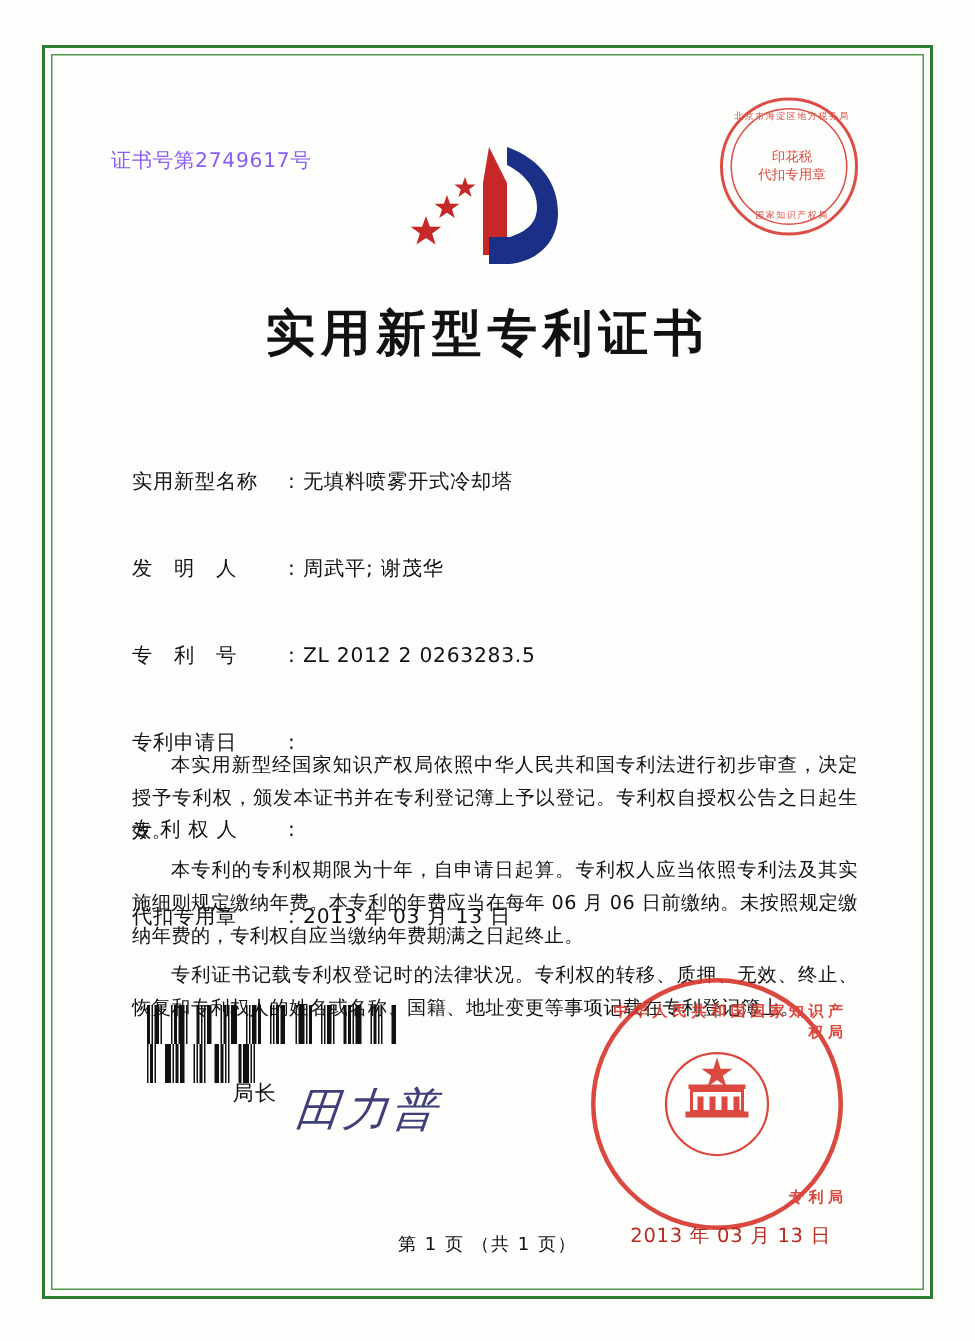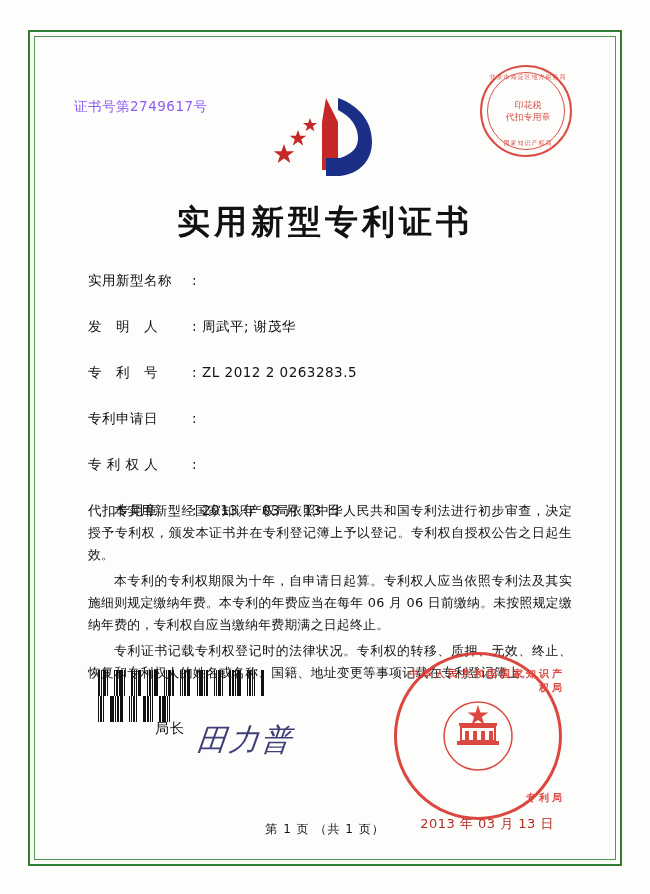--- a/index.html
+++ b/index.html
@@ -139,20 +139,21 @@
     left: 28px;
     right: 20px;
     top: 212px;
   }
   .field-row {
     display: flex;
     align-items: baseline;
     margin-bottom: 28px;
     font-size: 13.5px;
     color: #111;
+    margin-top: 40px;
   }
   .field-label {
     width: 104px;
     flex: 0 0 104px;
     letter-spacing: 0.5px;
     white-space: nowrap;
   }
   .field-colon {
     flex: 0 0 10px;
   }
@@ -313,20 +314,21 @@
         </g>
       </svg>
     </div>
 
     <div class="main-title">实用新型专利证书</div>
 
     <div class="fields">
       <div class="field-row">
         <span class="field-label">实用新型名称</span>
         <span class="field-colon">:</span>
+        <span class="field-value">无填料喷雾开式冷却塔</span>
       </div>
       <div class="field-row">
         <span class="field-label">发　明　人</span>
         <span class="field-colon">:</span>
         <span class="field-value">周武平; 谢茂华</span>
       </div>
       <div class="field-row">
         <span class="field-label">专　利　号</span>
         <span class="field-colon">:</span>
         <span class="field-value">ZL 2012 2 0263283.5</span>

